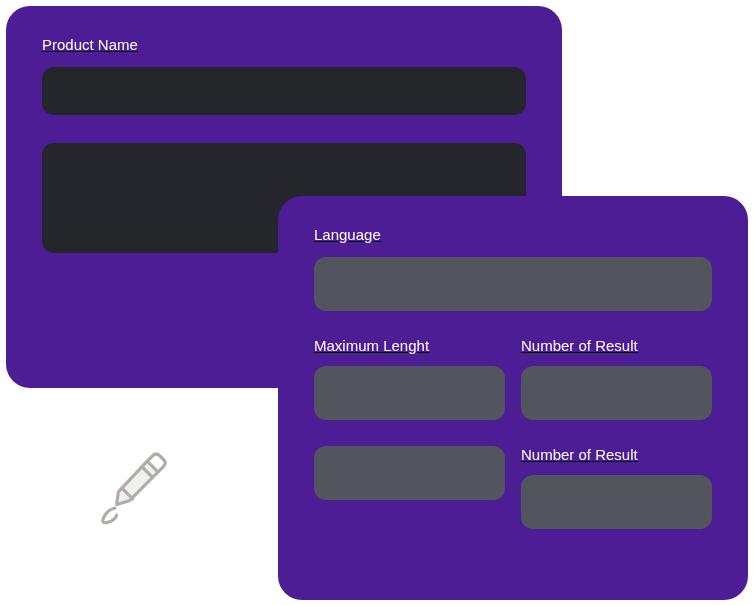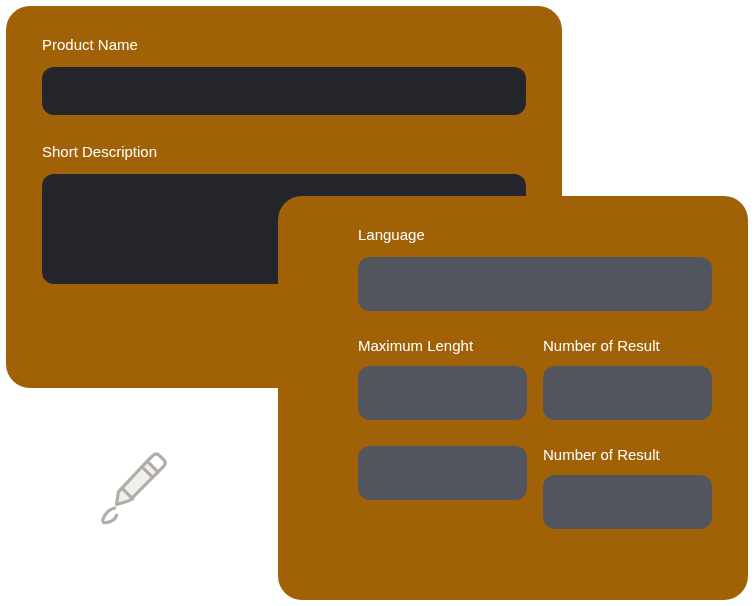--- a/index.html
+++ b/index.html
@@ -10,23 +10,24 @@
     body {
       width: 754px;
       height: 606px;
       background: #fff;
       font-family: -apple-system, BlinkMacSystemFont, "Segoe UI", Arial, sans-serif;
       position: relative;
       overflow: hidden;
     }
     .card {
       position: absolute;
-      background: #a16207;
+      background: #4c1d95;
       border-radius: 24px;
       padding: 30px 36px;
+      text-decoration: underline;
     }
     .card-back {
       left: 6px;
       top: 6px;
       width: 556px;
       height: 382px;
     }
     .card-front {
       left: 278px;
       top: 196px;
@@ -83,21 +84,20 @@
       height: 54px;
     }
     .row .field-label {
       margin-bottom: 12px;
     }
     .card-front .field-group:first-child .field-input {
       height: 54px;
     }
     .card-front .field-group {
       margin-bottom: 26px;
-      margin-left: 44px;
     }
     .pencil-icon {
       position: absolute;
       left: 90px;
       top: 440px;
       width: 100px;
       height: 100px;
       display: flex;
       align-items: center;
       justify-content: center;
@@ -109,21 +109,20 @@
   </style>
 </head>
 <body>
 
 <div class="card card-back">
   <div class="field-group">
     <div class="field-label">Product Name</div>
     <input type="text" class="field-input" value="" style="">
   </div>
   <div class="field-group">
-    <div class="field-label">Short Description</div>
     <textarea class="field-textarea" style=""></textarea>
   </div>
 </div>
 
 <div class="card card-front">
   <div class="field-group">
     <div class="field-label">Language</div>
     <input type="text" class="field-input" value="" style="">
   </div>
   <div class="row field-group">

